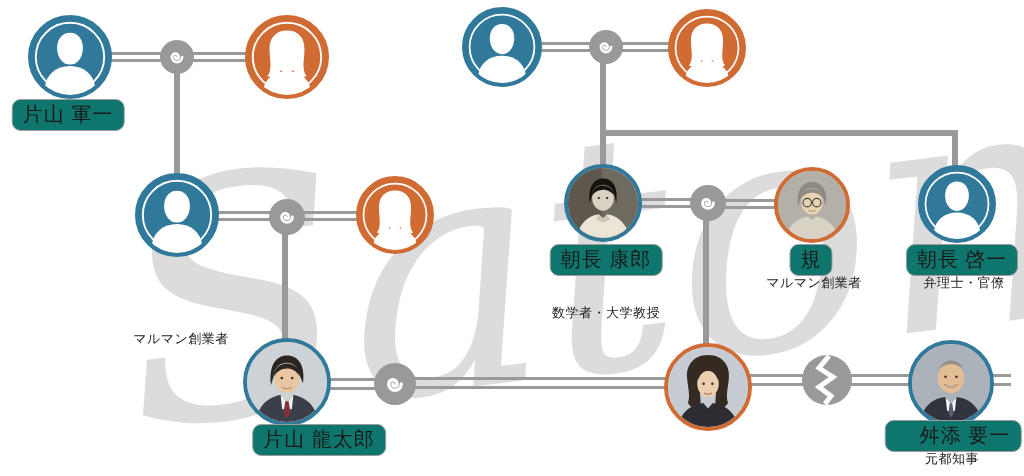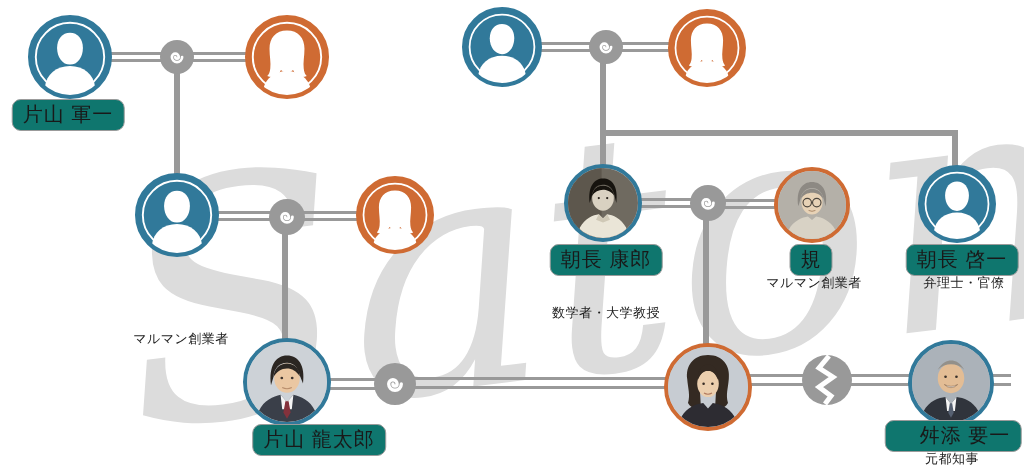--- a/index.html
+++ b/index.html
@@ -229,18 +229,18 @@
       </svg>
     </div>
 
   <div class="nlabel" style="left:68px;top:99px;">片山 軍一</div>
   <div class="sub" style="left:181px;top:289px;margin-top:41px;">マルマン創業者</div>
   <div class="nlabel" style="left:285px;top:424px;margin-left:34px;">片山 龍太郎</div>
   <div class="nlabel" style="left:606px;top:244px;text-align:right;">朝長 康郎</div>
   <div class="sub" style="left:606px;top:276px;margin-top:28px;">数学者・大学教授</div>
   <div class="nlabel" style="left:811px;top:244px;">規</div>
   <div class="sub" style="left:814px;top:274px;">マルマン創業者</div>
-  <div class="nlabel" style="left:962px;top:244px;">朝長 啓一</div>
+  <div class="nlabel" style="left:962px;top:244px;font-family:Liberation Serif, serif;">朝長 啓一</div>
   <div class="sub" style="left:964px;top:274px;">弁理士・官僚</div>
   <div class="nlabel" style="left:953px;top:420px;padding-left:34px;">舛添 要一</div>
   <div class="sub" style="left:952px;top:450px;">元都知事</div>
 
 </div>
 
 </body></html>

